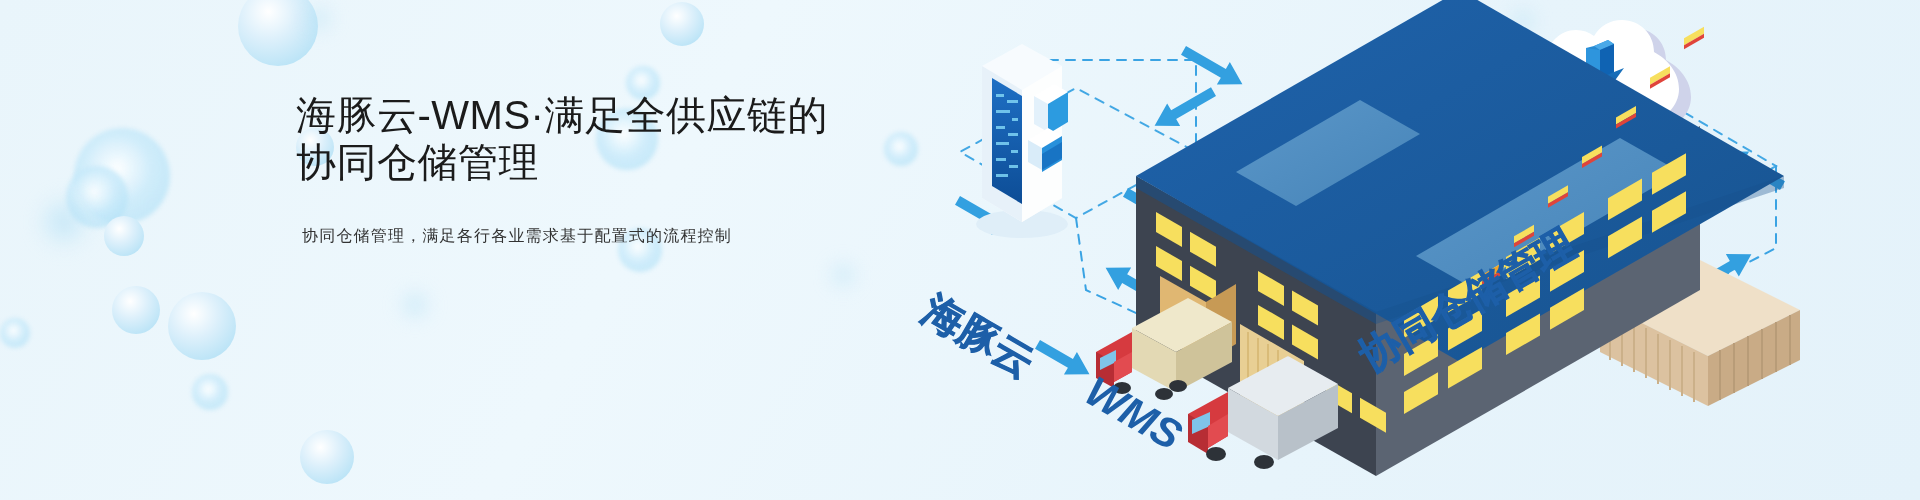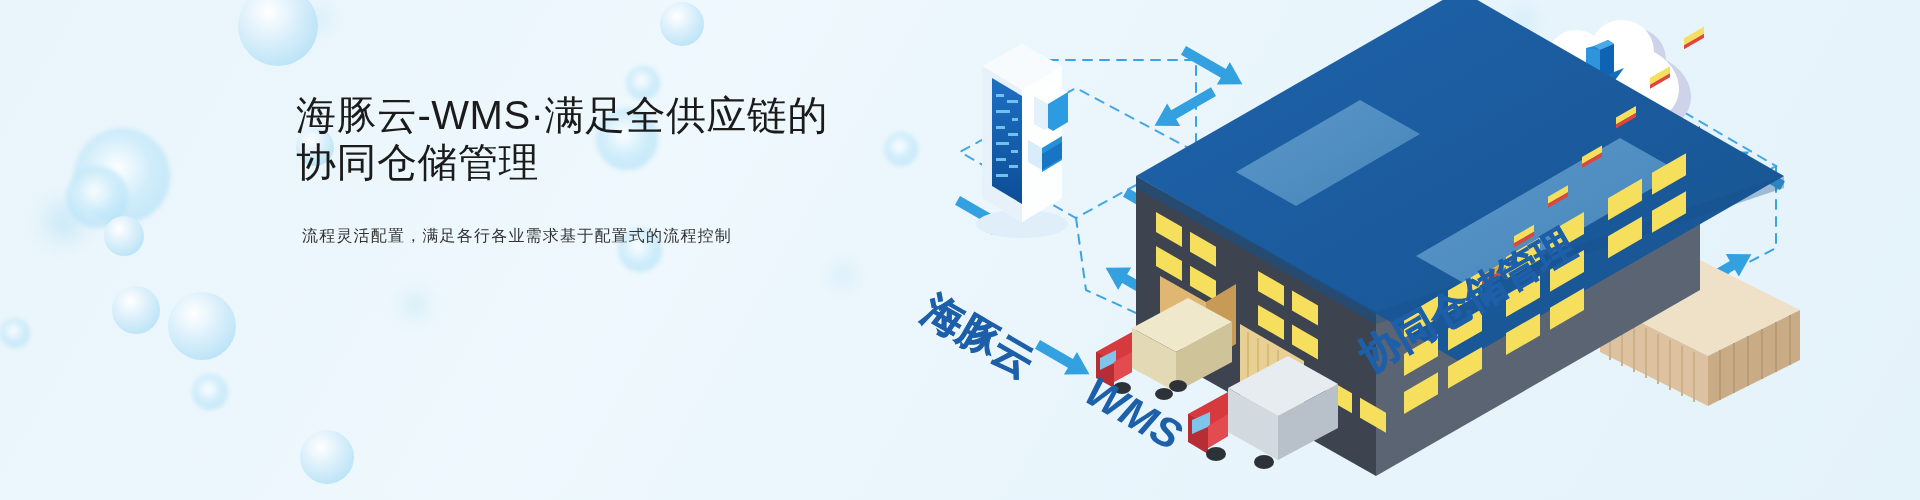--- a/index.html
+++ b/index.html
@@ -67,21 +67,21 @@
       <div class="bub soft" style="left: 192px; top: 374px; width: 36px; height: 36px;"></div>
       <div class="bub solid" style="left: 300px; top: 430px; width: 54px; height: 54px;"></div>
       <div class="bub faint" style="left: 1510px; top: 8px; width: 26px; height: 26px;"></div>
     </div>
 
   <div class="copy">
     <div class="headline">
       <span>海豚云-WMS·满足全供应链的</span>
       <span class="l2">协同仓储管理</span>
     </div>
-    <div class="subline">流程灵活配置，满足各行各业需求基于配置式的流程控制</div>
+    <div class="subline">协同仓储管理，满足各行各业需求基于配置式的流程控制</div>
   </div>
 
   <div class="art">
     <svg viewBox="0 0 1020 500" xmlns="http://www.w3.org/2000/svg">
       <defs>
         <linearGradient id="gRoof" x1="0" y1="0" x2="1" y2="1">
           <stop offset="0" stop-color="#1f63ac"></stop>
             <stop offset="1" stop-color="#17538f"></stop>
         </linearGradient>
         <linearGradient id="gRoofL" x1="0" y1="0" x2="1" y2="1">

